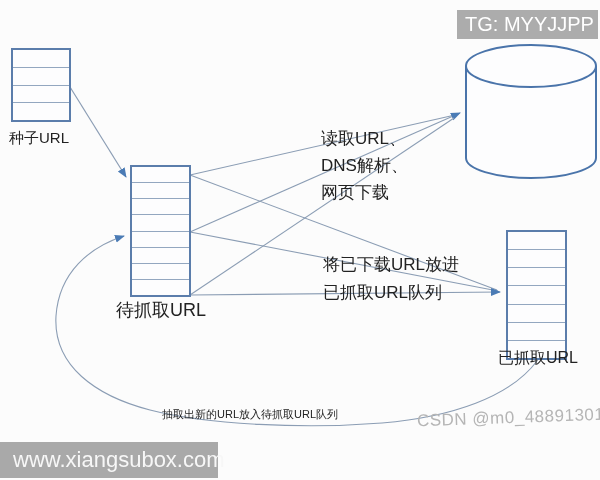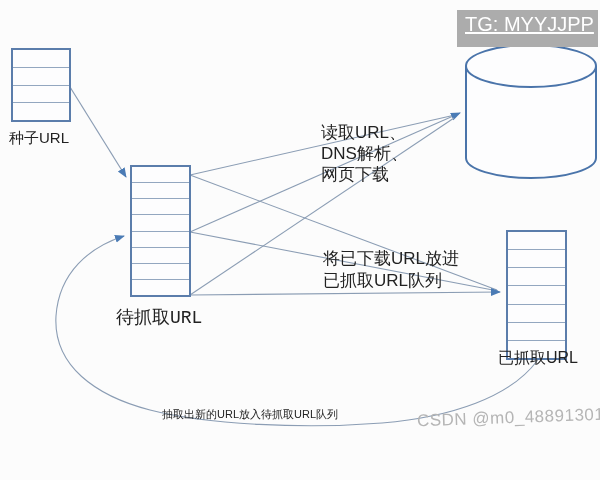--- a/index.html
+++ b/index.html
@@ -18,37 +18,37 @@
     position:absolute; box-sizing:border-box; background:#fdfdfe;
     border:2px solid var(--node-border); display:flex; flex-direction:column;
   }
   .queue .cell{flex:1;}
   .queue .cell + .cell{border-top:1px solid var(--row-divider);}
   .box-seed{left:11px; top:48px; width:60px; height:74px;}
   .box-pending{left:130px; top:165px; width:61px; height:132px;}
   .box-crawled{left:506px; top:230px; width:61px; height:130px;}
   .lbl{position:absolute; font-size:15px; line-height:20px; white-space:nowrap;}
   .lbl-seed{left:9px; top:128px;}
-  .lbl-pending{left:116px; top:308px; font-size:18px;font-family:Liberation Mono, monospace;}
+  .lbl-pending{left:116px; top:300px; font-size:18px;}
   .lbl-downloaded{left:491px; top:190px;}
   .lbl-crawled{left:498px; top:348px; font-size:16px;}
   .edge-lbl{position:absolute; font-size:17px; white-space:nowrap;}
-  .edge-lbl span{display:block;}
+  .edge-lbl span{display:block;margin-top:6px;}
   .edge-download{left:321px; top:122px; line-height:21px;}
   .edge-enqueue{left:323px; top:248px; line-height:22px;}
   .edge-extract{left:162px; top:407px; font-size:11px;}
   .csdn{
     position:absolute; left:417px; top:408px; font-size:17px;
     color:var(--csdn-text); letter-spacing:.5px; transform:rotate(-2deg);
     white-space:nowrap;
   }
   .badge{
-    position:absolute; left:457px; top:10px; width:141px; height:37px;
+    position:absolute; left:457px; top:10px; width:141px; height:29px;
     background:var(--badge-bg); color:#ffffff; font-size:20px;
-    line-height:29px; padding-left:8px; box-sizing:border-box; white-space:nowrap;text-decoration:underline;
+    line-height:29px; padding-left:8px; box-sizing:border-box; white-space:nowrap;
   }
   .site-bar{
     position:absolute; left:0; top:442px; width:218px; height:36px;
     background:var(--bar-bg); color:#f7f7f7; font-size:22px; line-height:36px;
     padding-left:13px; box-sizing:border-box; white-space:nowrap;
   }
 </style>
 </head>
 <body>
 
@@ -124,14 +124,15 @@
     <span>网页下载</span>
   </div>
   <div class="edge-lbl edge-enqueue">
     <span>将已下载URL放进</span>
     <span>已抓取URL队列</span>
   </div>
   <div class="edge-lbl edge-extract">抽取出新的URL放入待抓取URL队列</div>
 
   <div class="badge">TG: MYYJJPP</div>
   <div class="csdn">CSDN @m0_48891301</div>
+  <div class="site-bar">www.xiangsubox.com</div>
 
 </div>
 
 </body></html>

